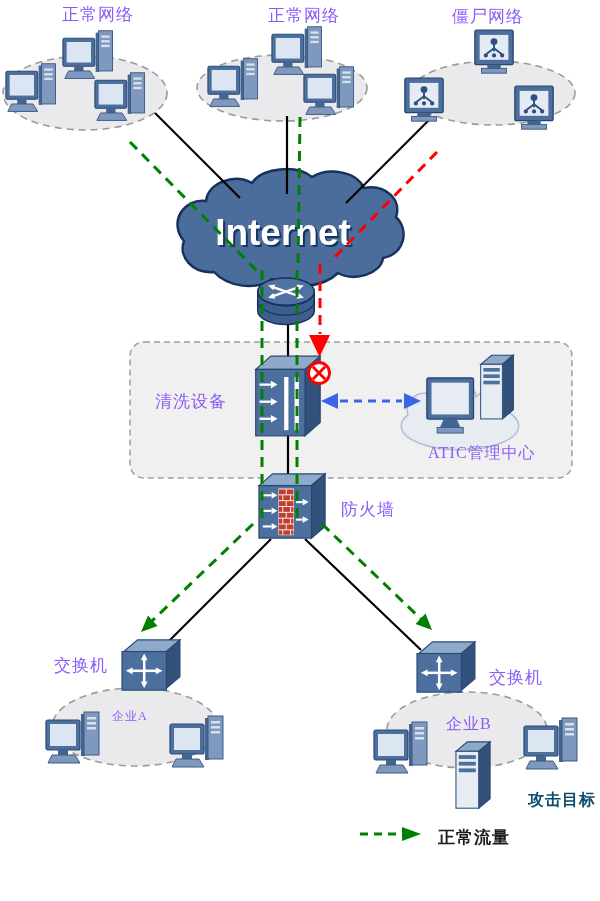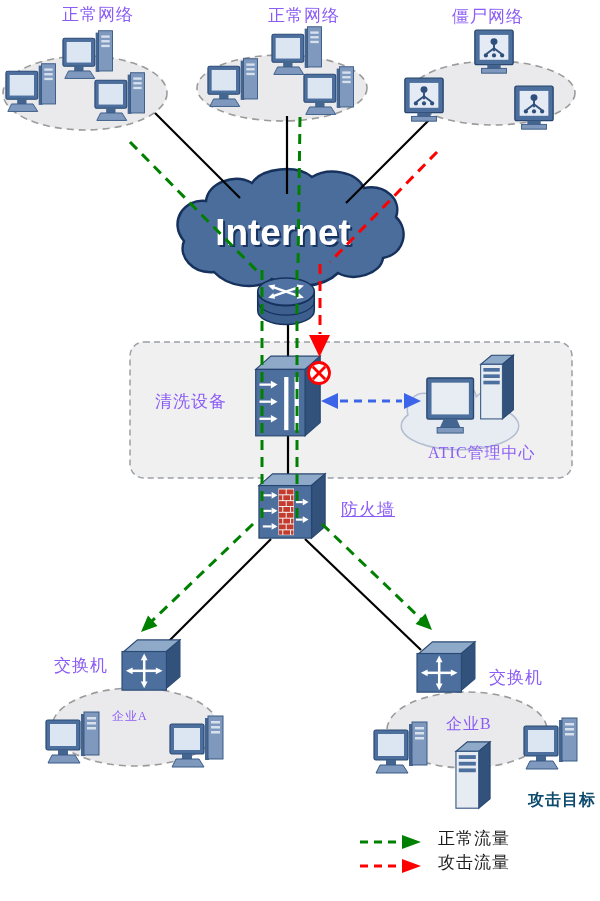--- a/index.html
+++ b/index.html
@@ -5,28 +5,28 @@
   html,body{margin:0;padding:0;background:#fff;}
   .stage{position:relative;width:600px;height:901px;background:#fff;overflow:hidden;
          font-family:"Liberation Serif","DejaVu Serif",serif;}
   .layer{position:absolute;left:0;top:0;width:600px;height:901px;}
   .lbl{position:absolute;color:#8b5cf6;font-size:17px;letter-spacing:1px;white-space:nowrap;}
   .lbl-cloud-n1{left:62px;top:3px;}
   .lbl-cloud-n2{left:268px;top:4px;}
   .lbl-cloud-bot{left:452px;top:5px;}
   .lbl-cleaner{left:155px;top:390px;}
   .lbl-atic{left:428px;top:443px;font-size:16px;}
-  .lbl-firewall{left:341px;top:498px;text-decoration:underline;}
+  .lbl-firewall{left:341px;top:498px;}
   .lbl-switch-a{left:54px;top:654px;}
   .lbl-switch-b{left:489px;top:666px;}
   .lbl-ent-a{left:112px;top:708px;font-size:12px;}
   .lbl-ent-b{left:446px;top:714px;font-size:16px;}
   .lbl-target{left:528px;top:790px;color:#0c4a6e;font-weight:bold;font-size:16px;}
   .legend{position:absolute;left:358px;top:826px;}
-  .legend-row{display:flex;align-items:flex-end;height:24px;}
+  .legend-row{display:flex;align-items:flex-start;height:24px;font-weight:bold;}
   .legend-row svg{display:block;margin-right:10px;}
   .legend-row span{font-size:17px;color:#1c1c1c;letter-spacing:1px;}
 </style>
 </head>
 <body>
 
 <div class="stage">
 
   <svg class="layer" viewBox="0 0 600 901">
 
@@ -281,26 +281,15 @@
       <svg width="70" height="16">
         <g stroke-width="3.2" stroke-dasharray="8 6" fill="none" stroke="#008000">
             <line x1="2" y1="8" x2="44" y2="8"></line>
           </g>
         <g fill="#008000">
             <polygon points="44,1 44,15 63,8"></polygon>
           </g>
       </svg>
       <span>正常流量</span>
     </div>
-    <div class="legend-row">
-      <svg width="70" height="16">
-        <g stroke-width="3.2" stroke-dasharray="8 6" fill="none" stroke="#ff0000">
-            <line x1="2" y1="8" x2="44" y2="8"></line>
-          </g>
-        <g fill="#ff0000">
-            <polygon points="44,1 44,15 63,8"></polygon>
-          </g>
-      </svg>
-      <span>攻击流量</span>
-    </div>
   </div>
 
 </div>
 
 </body></html>

